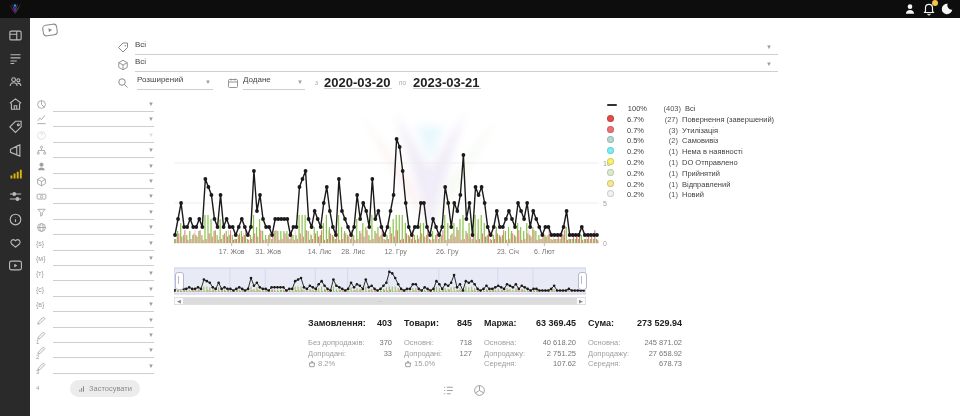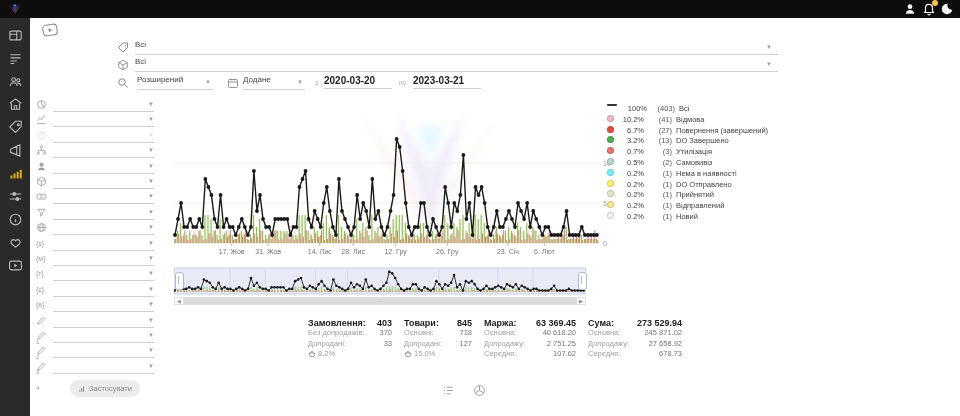--- a/index.html
+++ b/index.html
@@ -31,43 +31,43 @@
              justify-content:center;gap:3px;cursor:pointer;}
   .apply-btn svg{width:8px;height:8px;}
   
   .vid-ic{position:absolute;left:42px;top:23px;width:16px;height:14px;color:#8a8a8a;transform:rotate(-8deg);}
   .vid-ic svg{width:16px;height:14px;}
   .tf-ic{position:absolute;width:12px;height:12px;color:#8a8a8a;}
   .tf-ic svg{width:12px;height:12px;display:block;}
   .tf-field{position:absolute;height:14px;border-bottom:1px solid #cfcfcf;font-size:8px;color:#444;cursor:pointer;}
   .tf-caret{position:absolute;font-size:6px;color:#9e9e9e;}
   .small-lab{position:absolute;font-size:6.5px;color:#aaa;}
-  .date-field{position:absolute;height:13px;border-bottom:1px solid #cfcfcf;font-size:10px;font-weight:bold;color:#222;cursor:pointer;}
+  .date-field{position:absolute;height:13px;border-bottom:1px solid #cfcfcf;font-size:13px;font-weight:bold;color:#222;cursor:pointer;}
   
   .chart-wrap{position:absolute;left:172px;top:97px;width:440px;height:160px;}
   .watermark{position:absolute;left:315px;top:98px;width:230px;height:155px;opacity:.10;filter:blur(4px);pointer-events:none;}
   
   .legend{position:absolute;left:607px;top:104px;width:180px;}
   .lg-row{display:flex;align-items:flex-start;height:10.8px;font-size:7.5px;color:#424242;cursor:pointer;}
   .lg-sw{width:7px;height:7px;border-radius:50%;margin-right:4px;flex:0 0 auto;box-sizing:border-box;border:1px solid rgba(0,0,0,.15);}
   .lg-line{width:10px;height:2px;border-radius:1px;background:#333;margin-right:4px;flex:0 0 auto;}
   .lg-pct{width:26px;text-align:right;margin-right:4px;}
-  .lg-cnt{width:24px;text-align:right;margin-right:4px;color:#555;}
+  .lg-cnt{width:24px;text-align:right;margin-right:4px;color:#555;margin-left:6px;}
   
   .mini-wrap{position:absolute;left:174px;top:266px;width:412px;height:30px;}
   .handle{position:absolute;top:272px;width:7px;height:16px;background:#fff;border:1px solid #b4b8d0;border-radius:3px;cursor:ew-resize;z-index:3;}
   .handle i{position:absolute;left:2px;top:3px;width:1px;height:8px;background:#b4b8d0;}
   .hscroll{position:absolute;left:174px;top:297px;width:412px;height:8px;background:#fbfbfb;border:1px solid #e0e0e0;box-sizing:border-box;}
   .hs-arrow{position:absolute;top:0;width:8px;height:6px;font-size:5px;color:#888;text-align:center;line-height:6px;cursor:pointer;}
   .hs-thumb{position:absolute;left:8px;top:0;right:8px;height:6px;background:#dcdcdc;cursor:grab;}
   .hs-grip{position:absolute;left:50%;top:1px;transform:translateX(-50%);font-size:5px;color:#999;line-height:4px;}
   
   .stats{position:absolute;left:308px;top:318px;display:flex;gap:12px;}
   .st-block{display:flex;flex-direction:column;}
-  .st-head{display:flex;justify-content:space-between;font-size:9px;font-weight:bold;color:#212121;margin-bottom:0;}
+  .st-head{display:flex;justify-content:space-between;font-size:9px;font-weight:bold;color:#212121;margin-bottom:10px;}
   .st-head .st-val{margin-left:8px;}
   .st-row{display:flex;justify-content:space-between;font-size:7.5px;color:#9e9e9e;line-height:10.5px;}
   .st-row .v{color:#757575;}
   .st-basket{display:flex;align-items:center;gap:2px;font-size:7.5px;color:#9e9e9e;line-height:10.5px;}
   .st-basket svg{width:8px;height:8px;color:#757575;}
   
   .bt-ic{position:absolute;top:384px;width:13px;height:13px;color:#9e9e9e;cursor:pointer;}
   .bt-ic svg{width:13px;height:13px;display:block;}
 </style>
 </head>
@@ -953,36 +953,24 @@
   </div>
 
   <div class="legend" id="legend">
       <div class="lg-row">
         <span class="lg-line" style="background: rgb(51, 51, 51);"></span>
         <span class="lg-pct">100%</span>
         <span class="lg-cnt">(403)</span>
         <span>Всі</span>
       </div>
       <div class="lg-row">
-        <span class="lg-sw" style="background: rgb(243, 185, 194);"></span>
-        <span class="lg-pct">10.2%</span>
-        <span class="lg-cnt">(41)</span>
-        <span>Відмова</span>
-      </div>
-      <div class="lg-row">
         <span class="lg-sw" style="background: rgb(230, 74, 69);"></span>
         <span class="lg-pct">6.7%</span>
         <span class="lg-cnt">(27)</span>
         <span>Повернення (завершений)</span>
-      </div>
-      <div class="lg-row">
-        <span class="lg-sw" style="background: rgb(76, 175, 80);"></span>
-        <span class="lg-pct">3.2%</span>
-        <span class="lg-cnt">(13)</span>
-        <span>DO Завершено</span>
       </div>
       <div class="lg-row">
         <span class="lg-sw" style="background: rgb(239, 112, 112);"></span>
         <span class="lg-pct">0.7%</span>
         <span class="lg-cnt">(3)</span>
         <span>Утилізація</span>
       </div>
       <div class="lg-row">
         <span class="lg-sw" style="background: rgb(182, 216, 210);"></span>
         <span class="lg-pct">0.5%</span>

